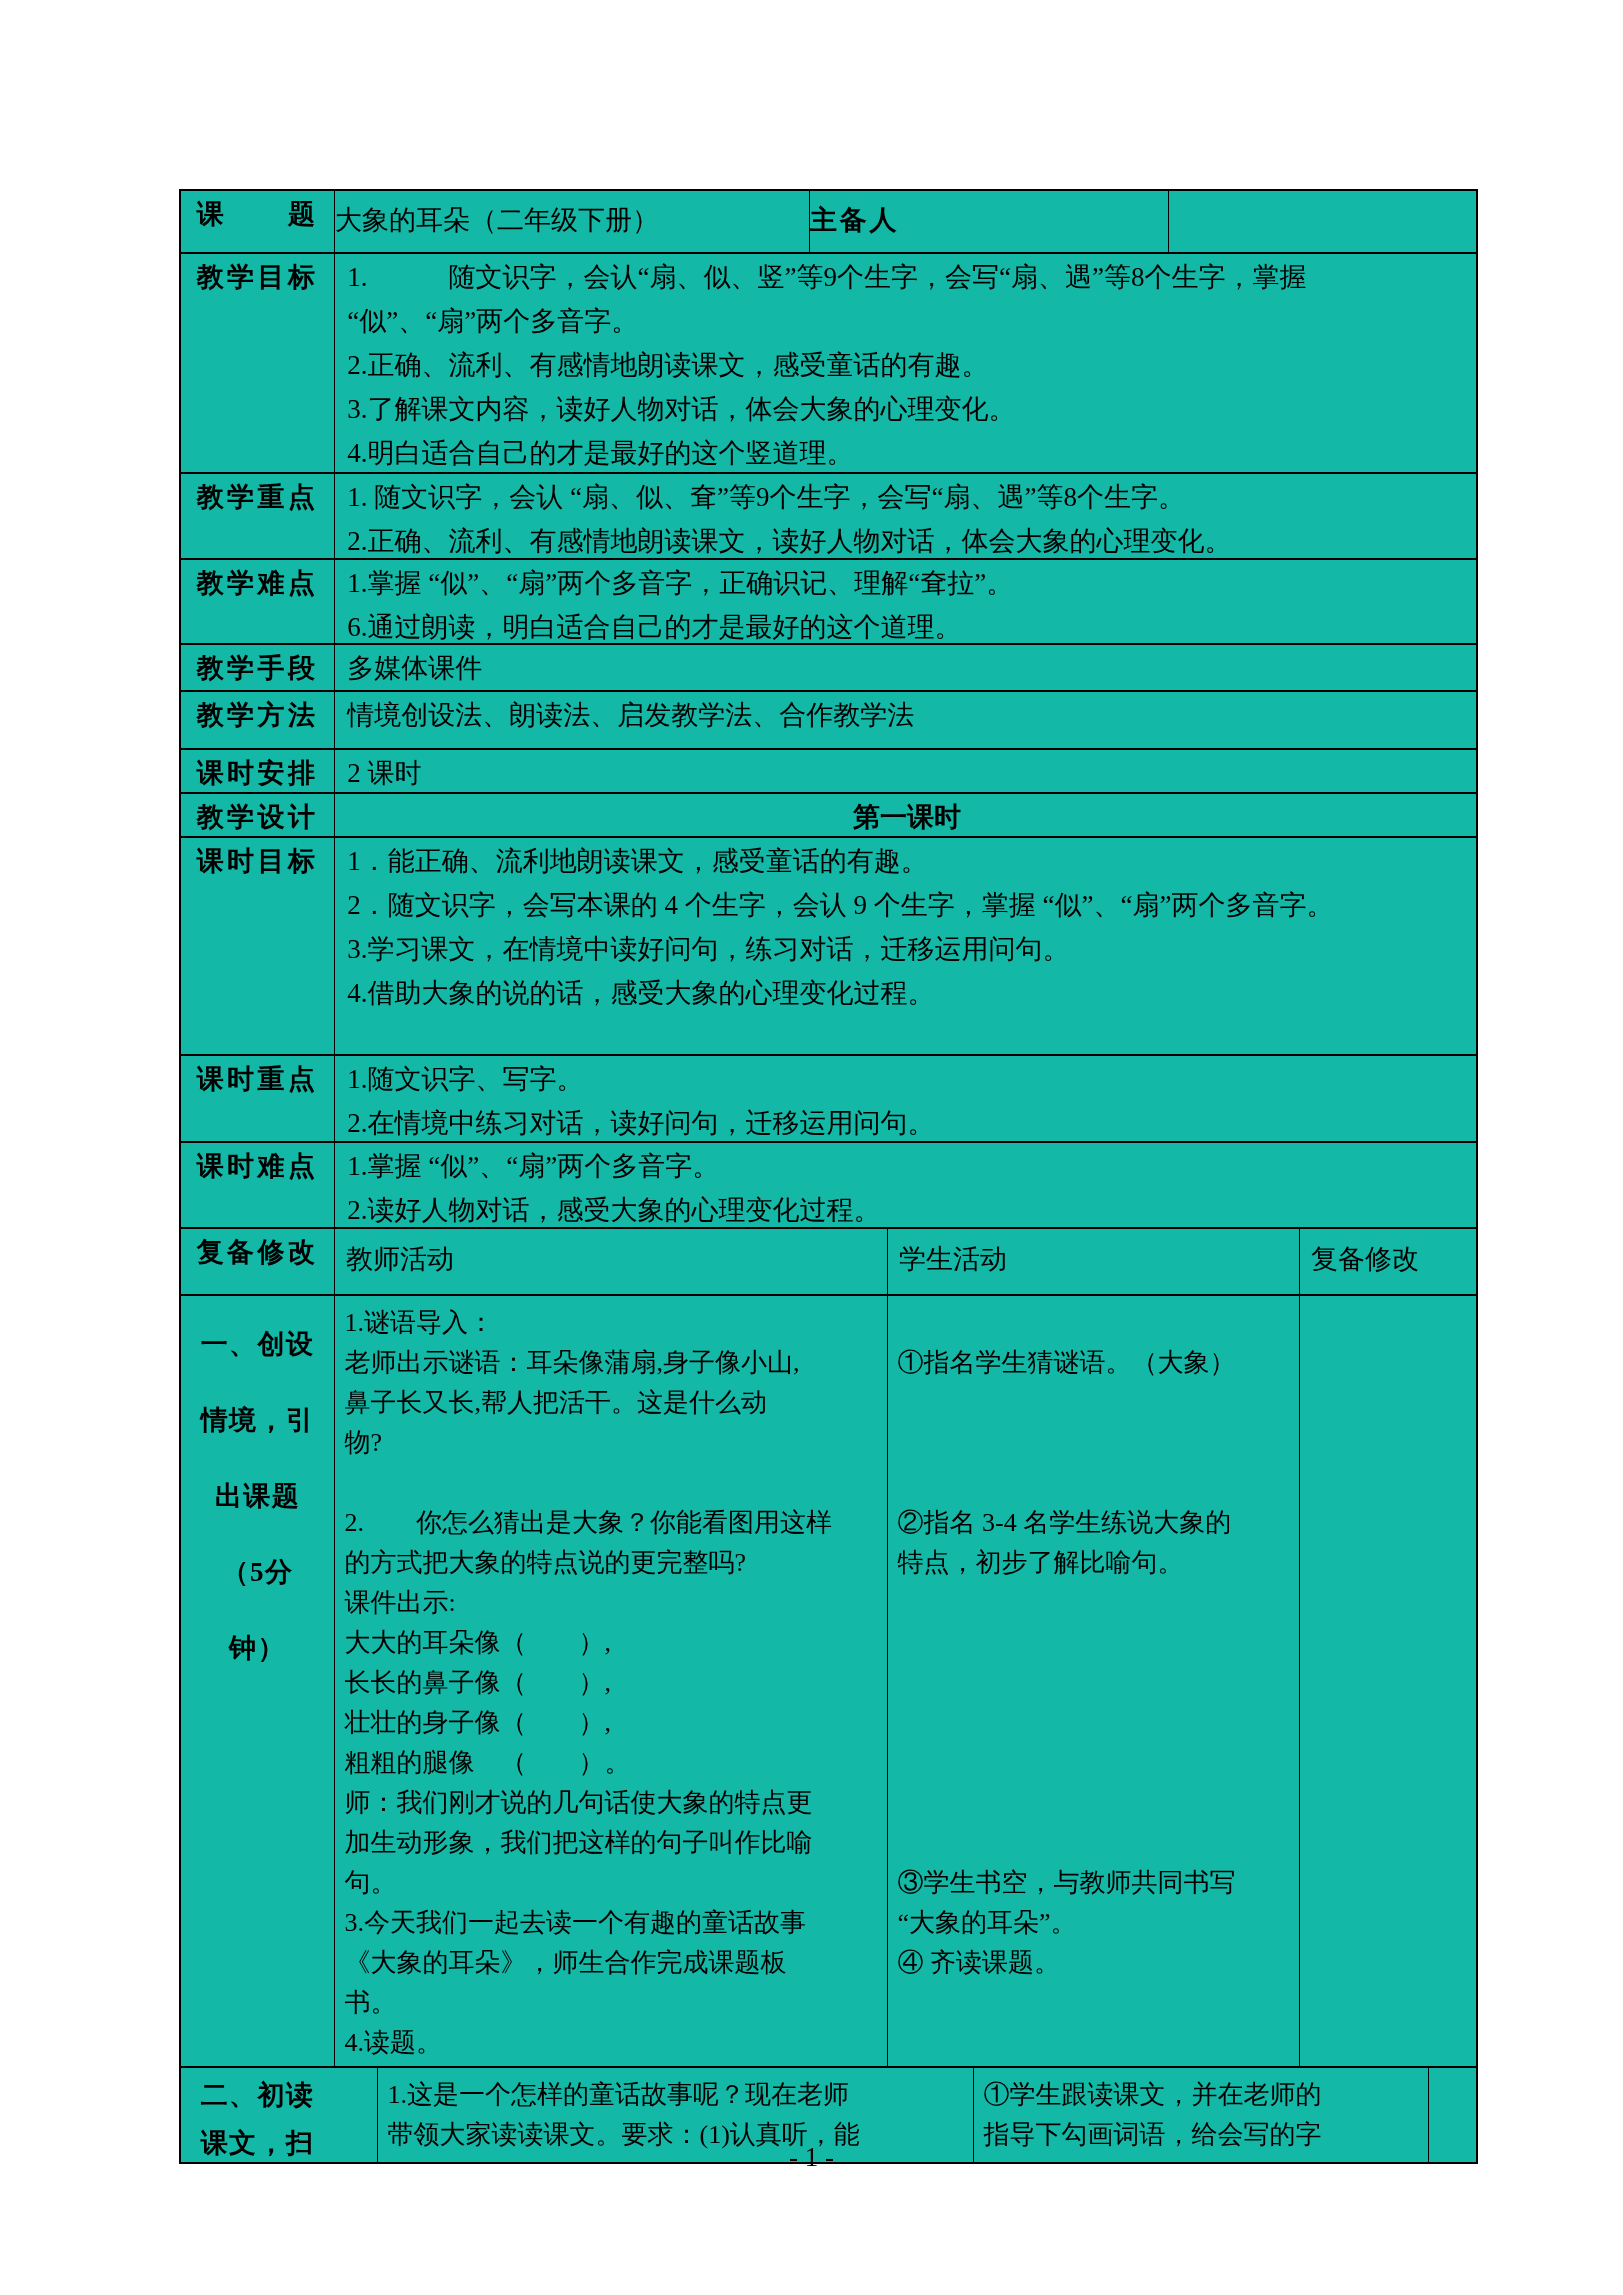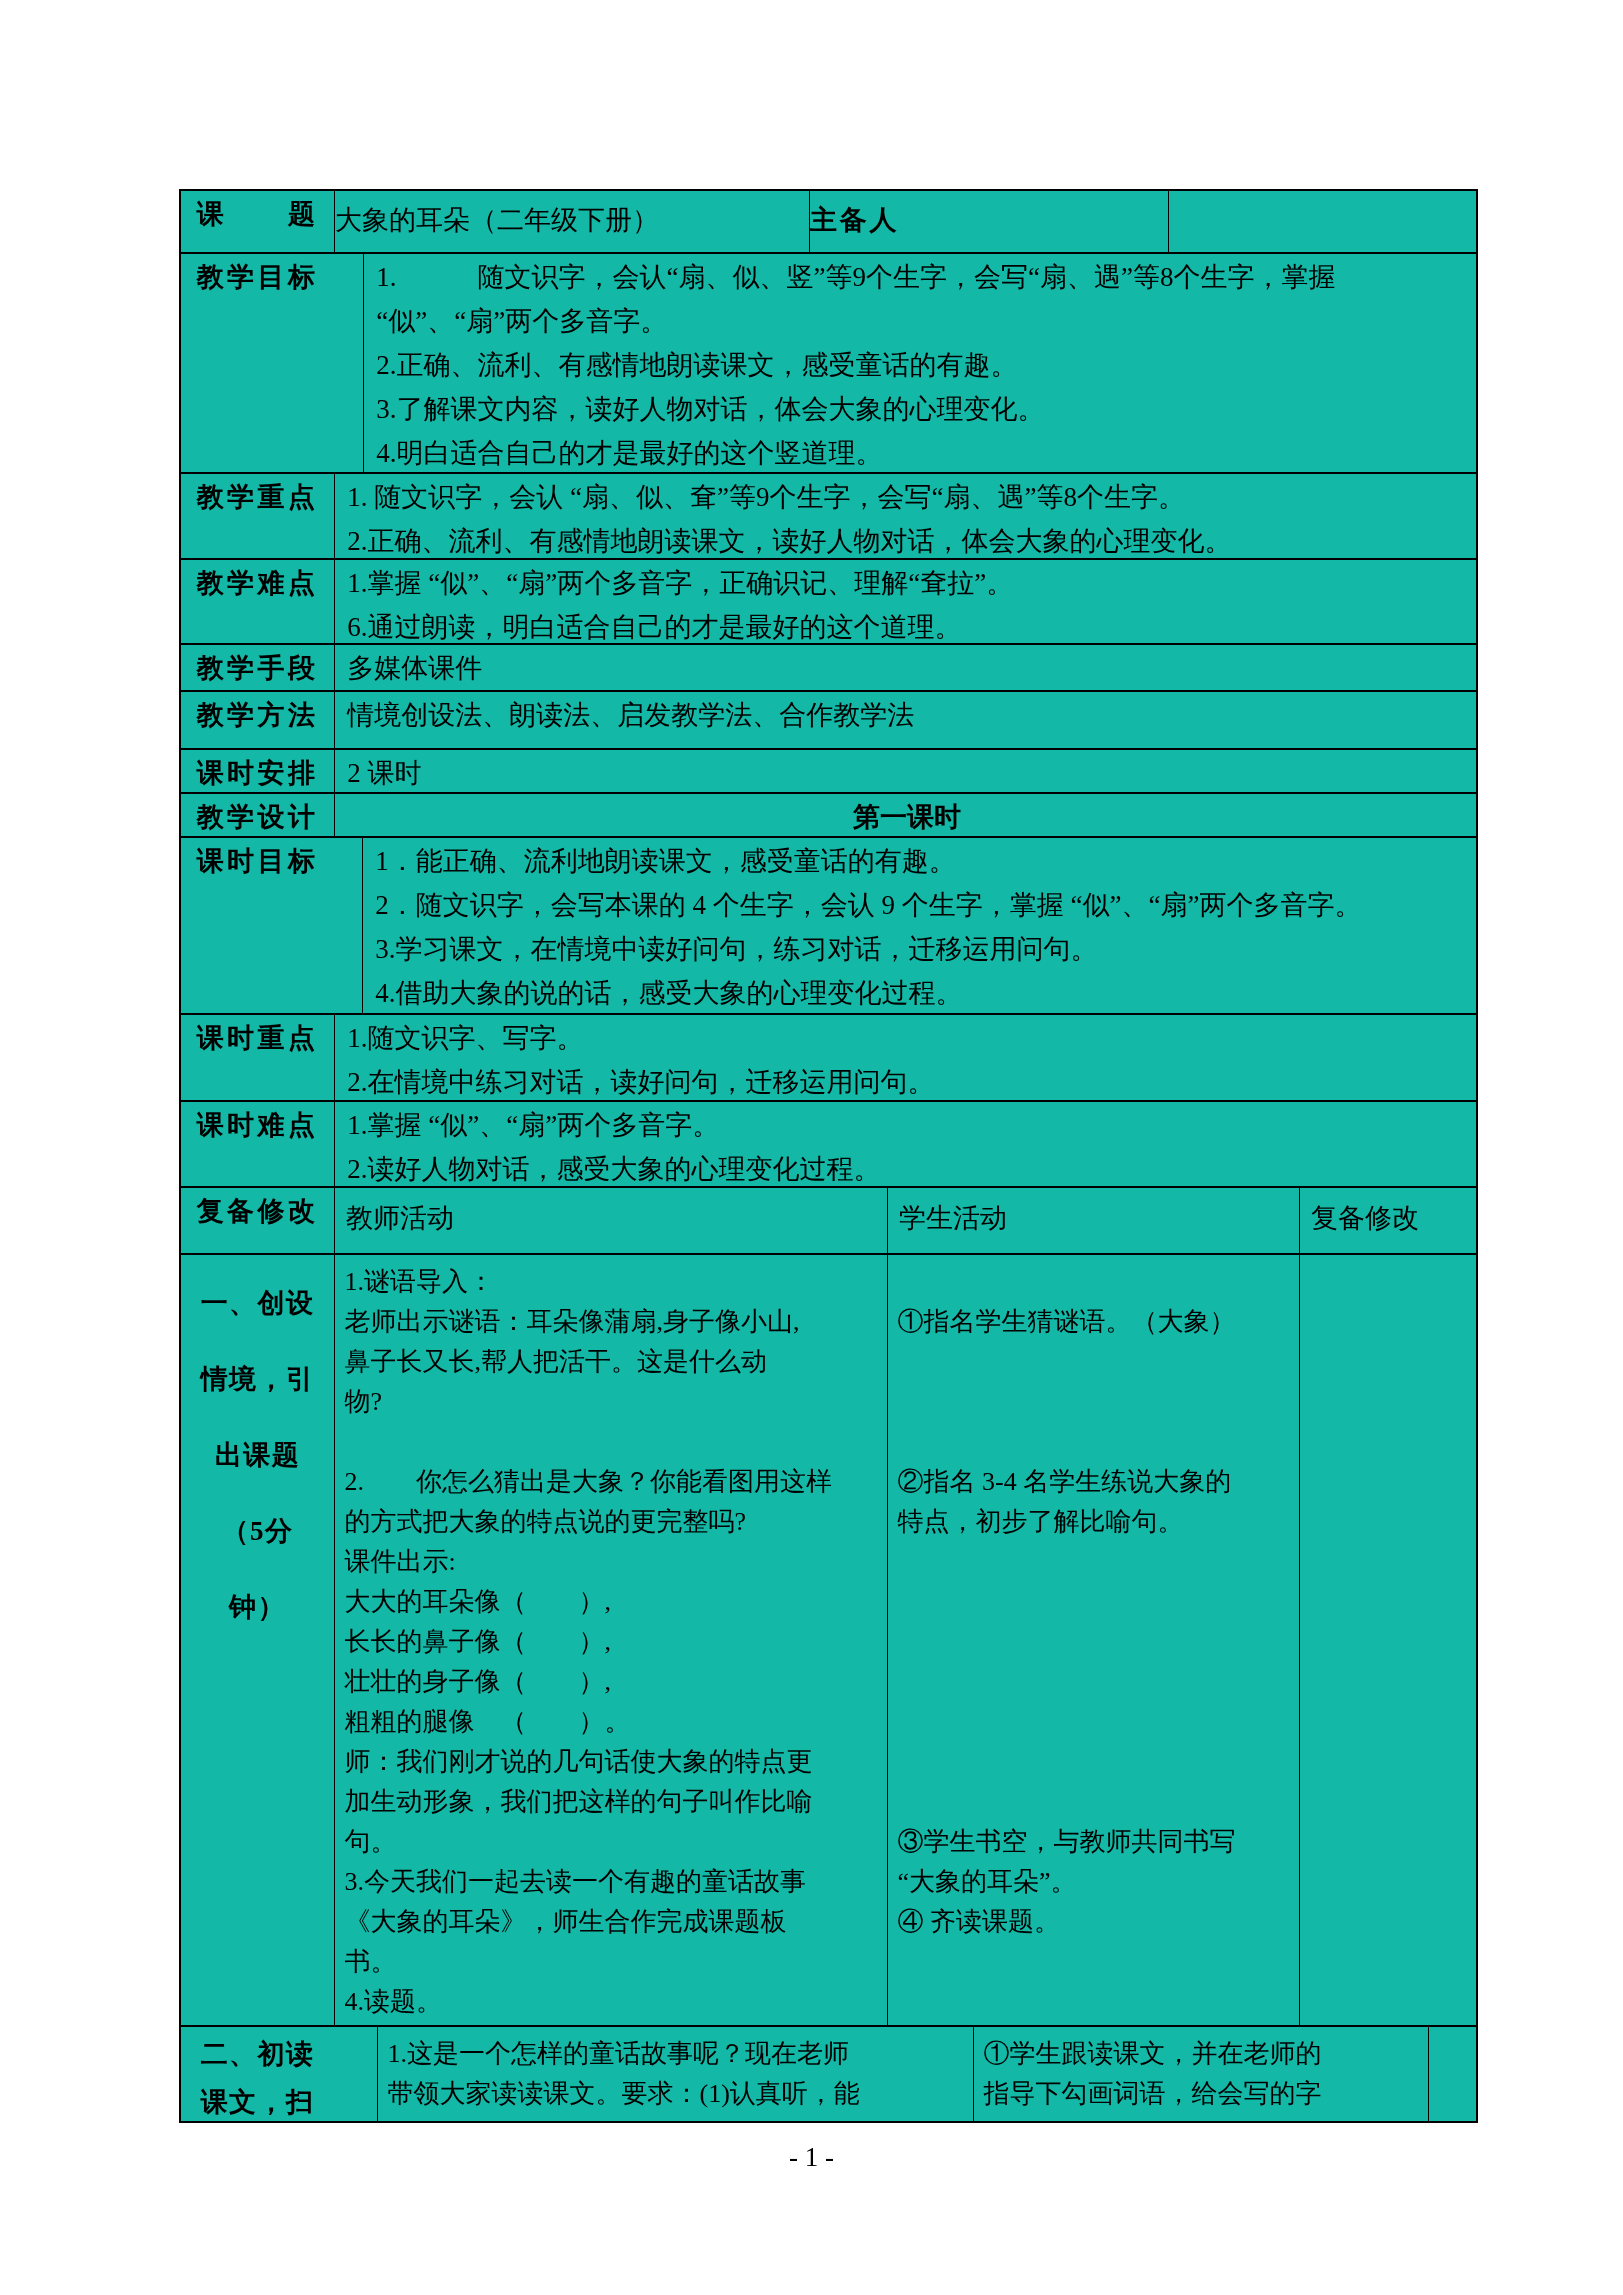--- a/index.html
+++ b/index.html
@@ -23,23 +23,23 @@
     flex:1;font-size:27px;line-height:44px;padding:1.4px 6.8px 0 12.3px;
     white-space:pre-wrap;
   }
   .center-bold{text-align:center;font-weight:bold;padding-left:10px;}
   
   .r-header{height:63px;}
   .title-cell{width:475px;flex:none;font-size:27px;line-height:59px;white-space:pre-wrap;}
   .zbr-cell{width:359px;flex:none;font-size:27px;line-height:59px;text-align:left;font-weight:bold;letter-spacing:2.7px;}
   .extra-cell{flex:1;}
   
-  .ir0{height:220px;gap:29px;} .ir1{height:86px;} .ir2{height:85px;}
+  .ir0{height:220px;} .ir1{height:86px;} .ir2{height:85px;}
   .ir3{height:58px;}  .ir4{height:47px;}  .ir5{height:44px;}
-  .ir6{height:44px;}  .ir7{height:177px;gap:28px;} .ir8{height:87px;}
+  .ir6{height:44px;}  .ir7{height:218px;} .ir8{height:87px;}
   .ir9{height:86px;}
   
   .flow-header{height:67px;}
   .flow-head-cell{font-size:27px;line-height:44px;padding:8.2px 0 0 11px;}
   .teacher-col{width:553px;flex:none;}
   .student-col{width:412px;flex:none;}
   .review-col{flex:1;}
   .st0{height:772px;} .st1{height:94px;}
   .flow-cell{font-size:26px;line-height:40px;padding:6.8px 4.1px 0 9.5px;white-space:pre-wrap;}
   .stage-label{

